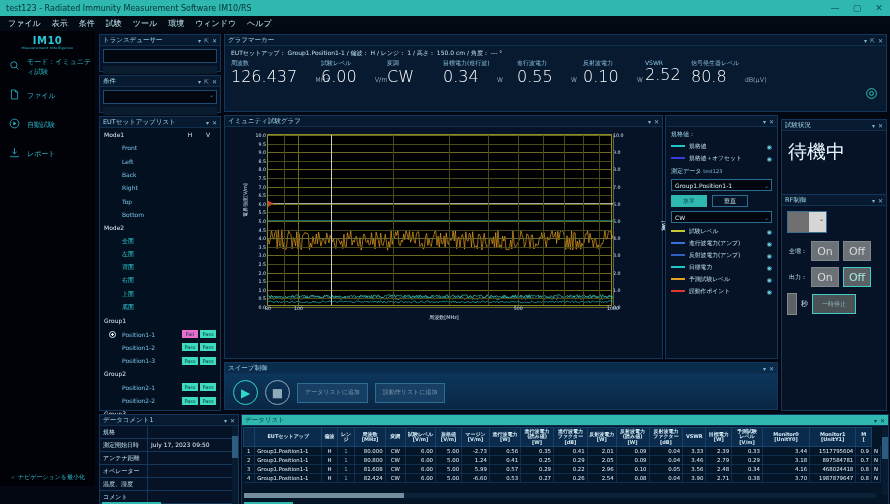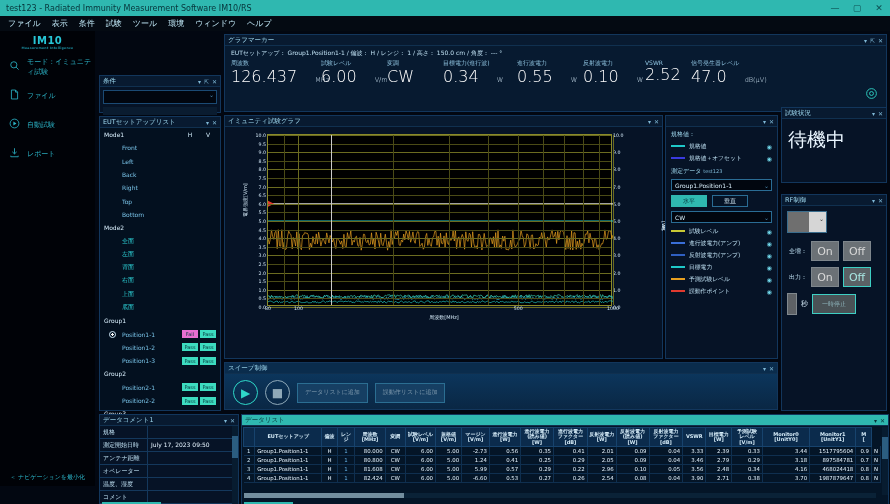--- a/index.html
+++ b/index.html
@@ -87,21 +87,21 @@
   .legrow { display:flex; align-items:center; gap:4px; padding:1.5px 5px; font-size:5.8px; color:#bfe0f2;}
   .swatch { width:14px; height:2px; flex:0 0 auto;}
   .eye { margin-left:auto; color:#6fd5e8; font-size:6px; }
   .selbox { margin:2px 5px; height:12px; background:#01060f; border:1px solid #2a6c94; color:#d6ecf8; font-size:6px; display:flex; align-items:center; padding-left:3px;}
   .selbox::after { content:"⌄"; margin-left:auto; margin-right:2px; color:#4d8db3;}
   .hvbtns { display:flex; gap:5px; padding:2px 5px; }
   .hvbtn { width:36px; height:12px; display:flex; align-items:center; justify-content:center; font-size:6px; border:1px solid #2a6c94; color:#d6ecf8; background:#051326;}
   .hvbtn.on { background:#2fb8b0; color:#04323a; border-color:#2fb8b0;}
 
   
-  #status { left:781px; top:76px; width:106px; height:76px; }
+  #status { left:781px; top:88px; width:106px; height:76px; }
   .statval { font-size:19px; color:#eaf6ff; padding:8px 6px; }
   
   #rfctl { left:781px; top:163px; width:106px; height:217px; }
   .swatchbox { width:40px; height:22px; margin:5px; background:linear-gradient(90deg,#6f6f6f 0 55%, #d6d6d6 55% 100%); border:1px solid #3a6d8d; position:relative;}
   .swatchbox::after{content:"⌄";position:absolute;right:2px;top:3px;color:#333;font-size:6px;}
   .ctlrow { display:flex; align-items:center; gap:4px; padding:3px 5px;text-align:right;}
   .ctlrow .lb { width:20px; font-size:6px; color:#bfe0f2;}
   .onoff { width:28px; height:20px; display:flex; align-items:center; justify-content:center; font-size:11px; color:#d8d8d8; background:#6b7176; border:1px solid #7e868c;}
   .onoff.hl { background:#5b6165; color:#a8e8e4; border:1px solid #3ecfc4;}
   .secrow { display:flex; align-items:center; gap:4px; padding:3px 5px;}
@@ -193,20 +193,32 @@
       <span><svg width="11" height="11" viewBox="0 0 16 16" fill="none" stroke="#2bb6c9" stroke-width="1.2">
             <path d="M8 1.8v8"></path>
             <path d="M4.8 7l3.2 3 3.2-3"></path>
             <path d="M2.6 12.6v1.6h10.8v-1.6"></path>
           </svg></span>
       <span>レポート</span>
     </div>
     <div class="navmin">＜ ナビゲーションを最小化</div>
   </div>
 
+  <div class="panel" id="transducer">
+    <div class="ptitle">
+      <span>トランスデューサー</span>
+      <span class="ctrls">
+        <span>▾</span>
+        <span>⇱</span>
+        <span>✕</span>
+      </span>
+    </div>
+    <div class="fieldbox"></div>
+    <div class="subbar"></div>
+  </div>
 
   <div class="panel" id="condition">
     <div class="ptitle">
       <span>条件</span>
       <span class="ctrls">
         <span>▾</span>
         <span>⇱</span>
         <span>✕</span>
       </span>
     </div>
@@ -364,21 +376,21 @@
         <div class="kpi" style="width: 58px;">
           <div class="lab">反射波電力</div>
           <div class="val"><span>0.10</span><span class="u">W</span></div>
         </div>
         <div class="kpi" style="width: 42px;">
           <div class="lab">VSWR</div>
           <div class="val"><span>2.52</span><span class="u"></span></div>
         </div>
         <div class="kpi">
           <div class="lab">信号発生器レベル</div>
-          <div class="val"><span>47.0</span><span class="u">dB(µV)</span></div>
+          <div class="val"><span>80.8</span><span class="u">dB(µV)</span></div>
         </div>
       </div>
     <div class="gear">
       <svg width="13" height="13" viewBox="0 0 16 16" fill="none" stroke="#2fd8c8" stroke-width="1.1">
           <circle cx="8" cy="8" r="6"></circle>
           <circle cx="8" cy="8" r="2.4"></circle>
         </svg>
     </div>
   </div>
 

